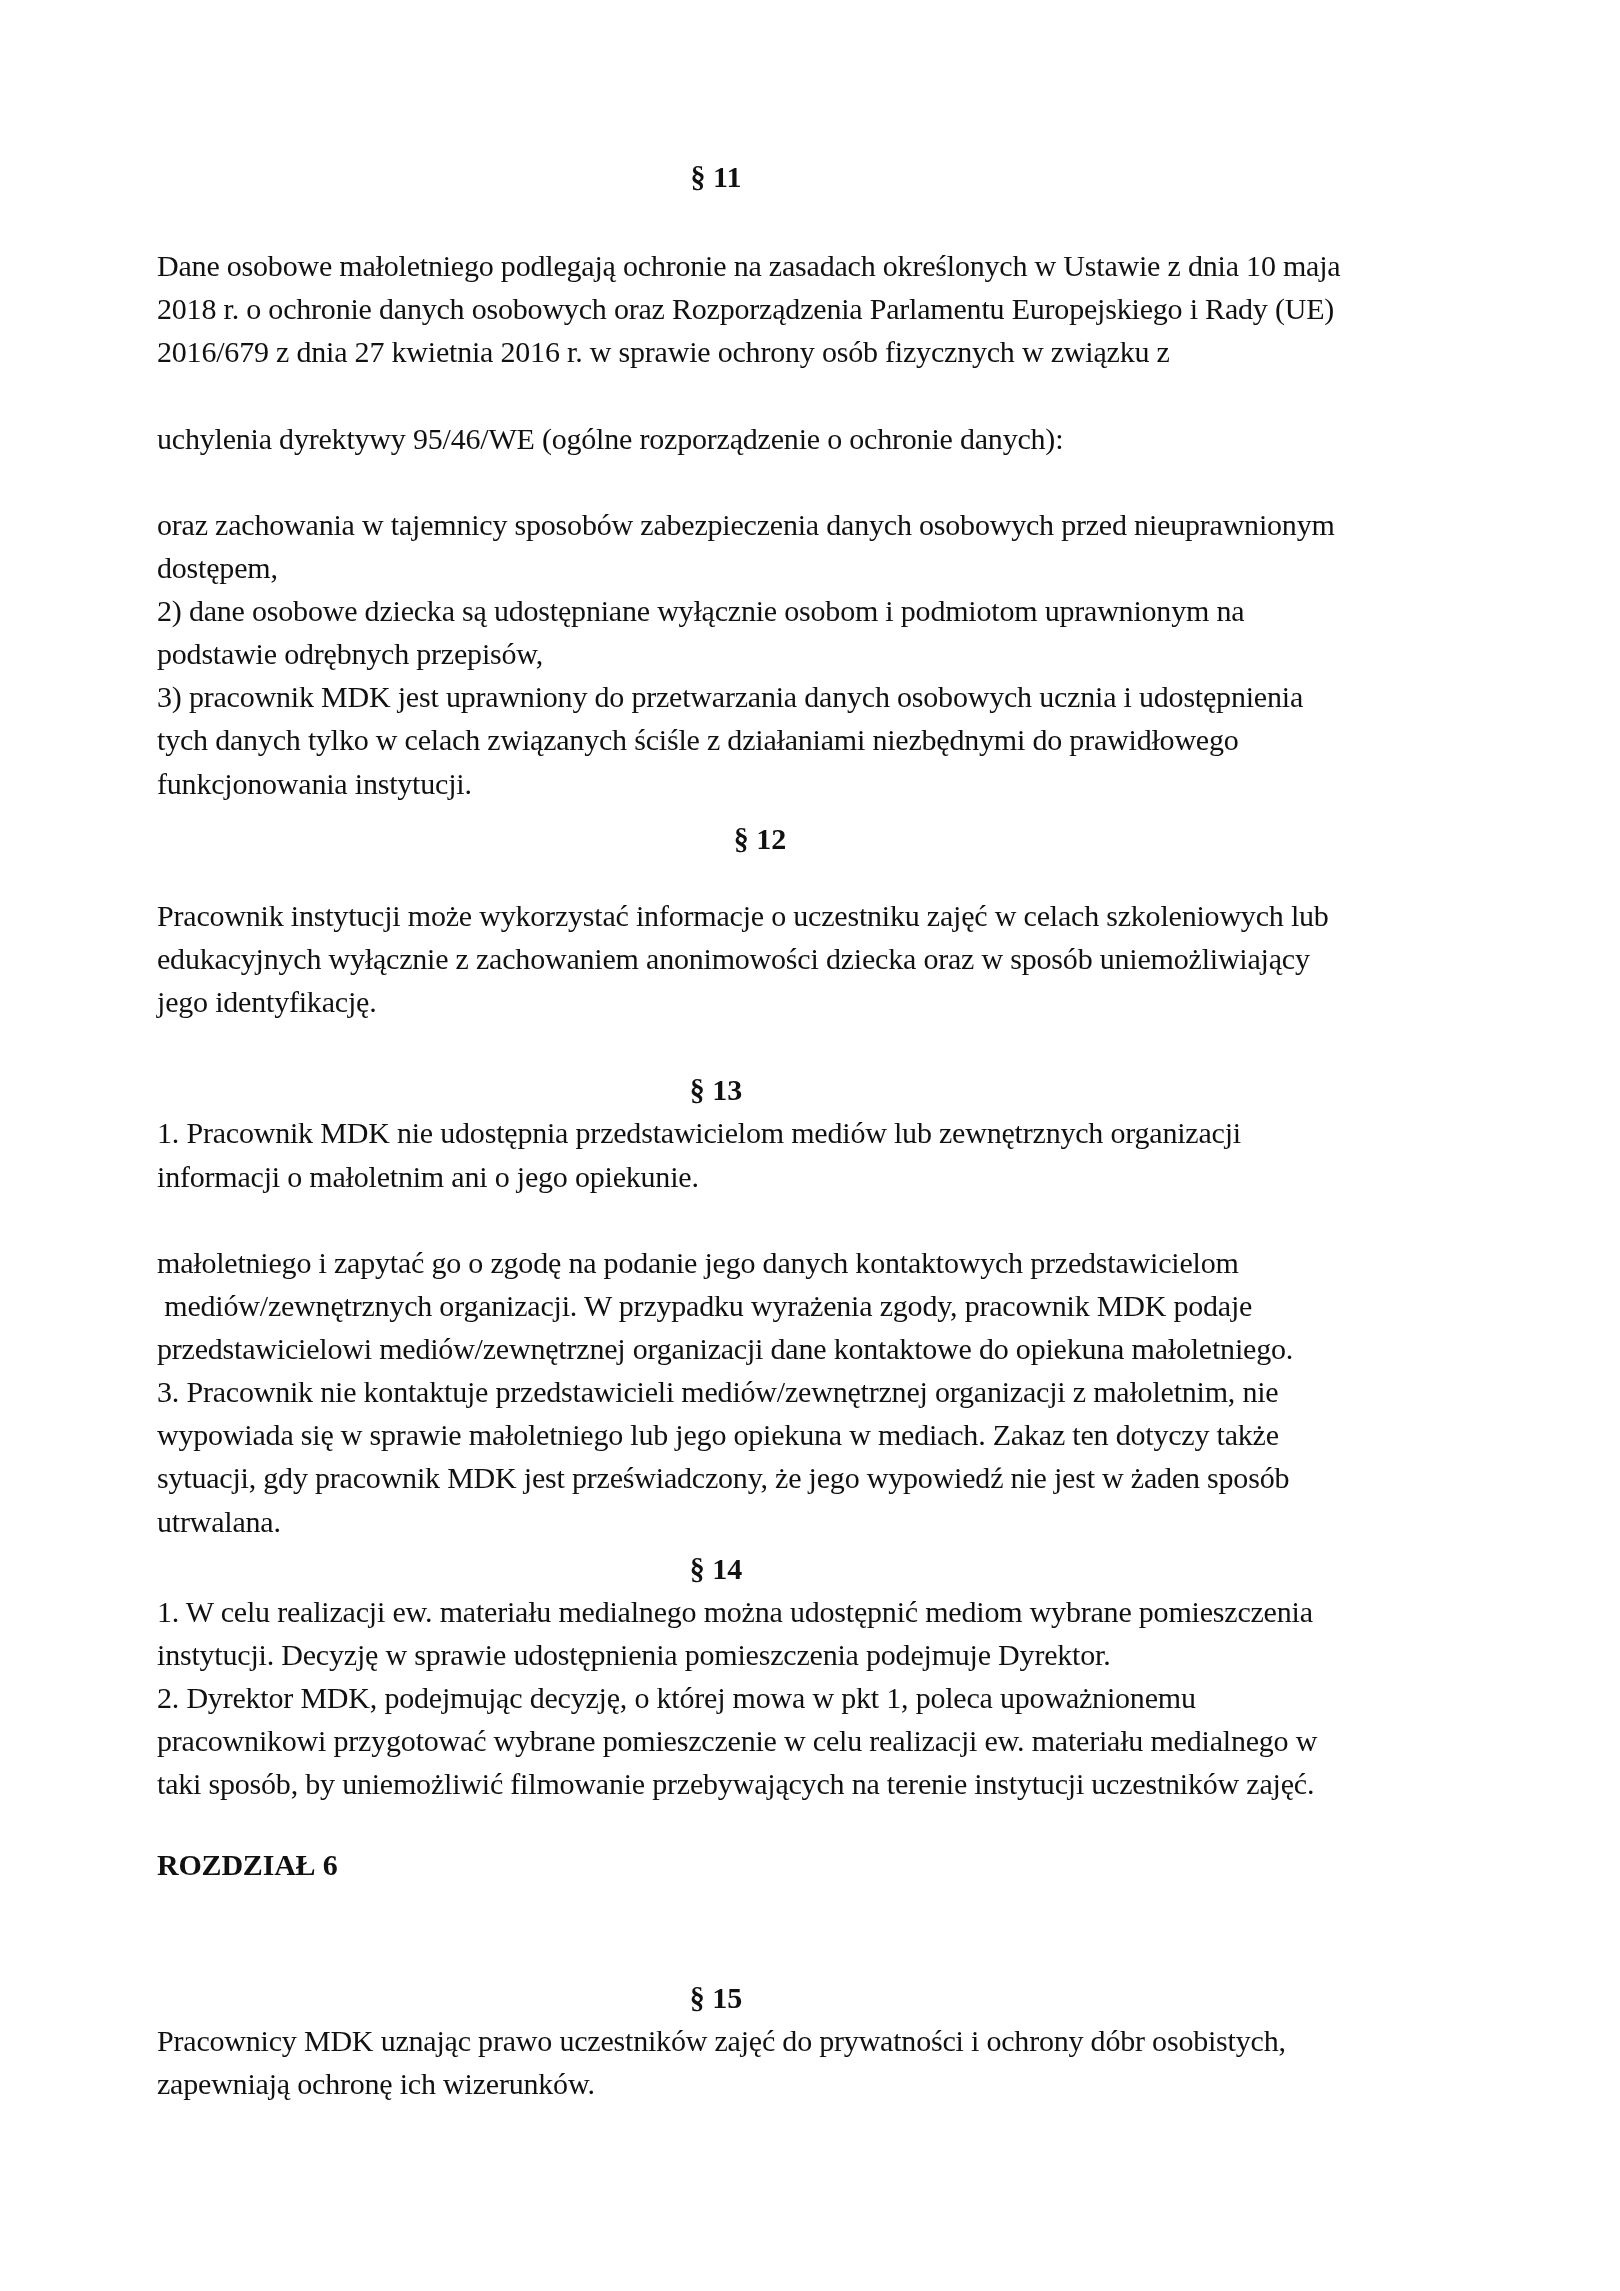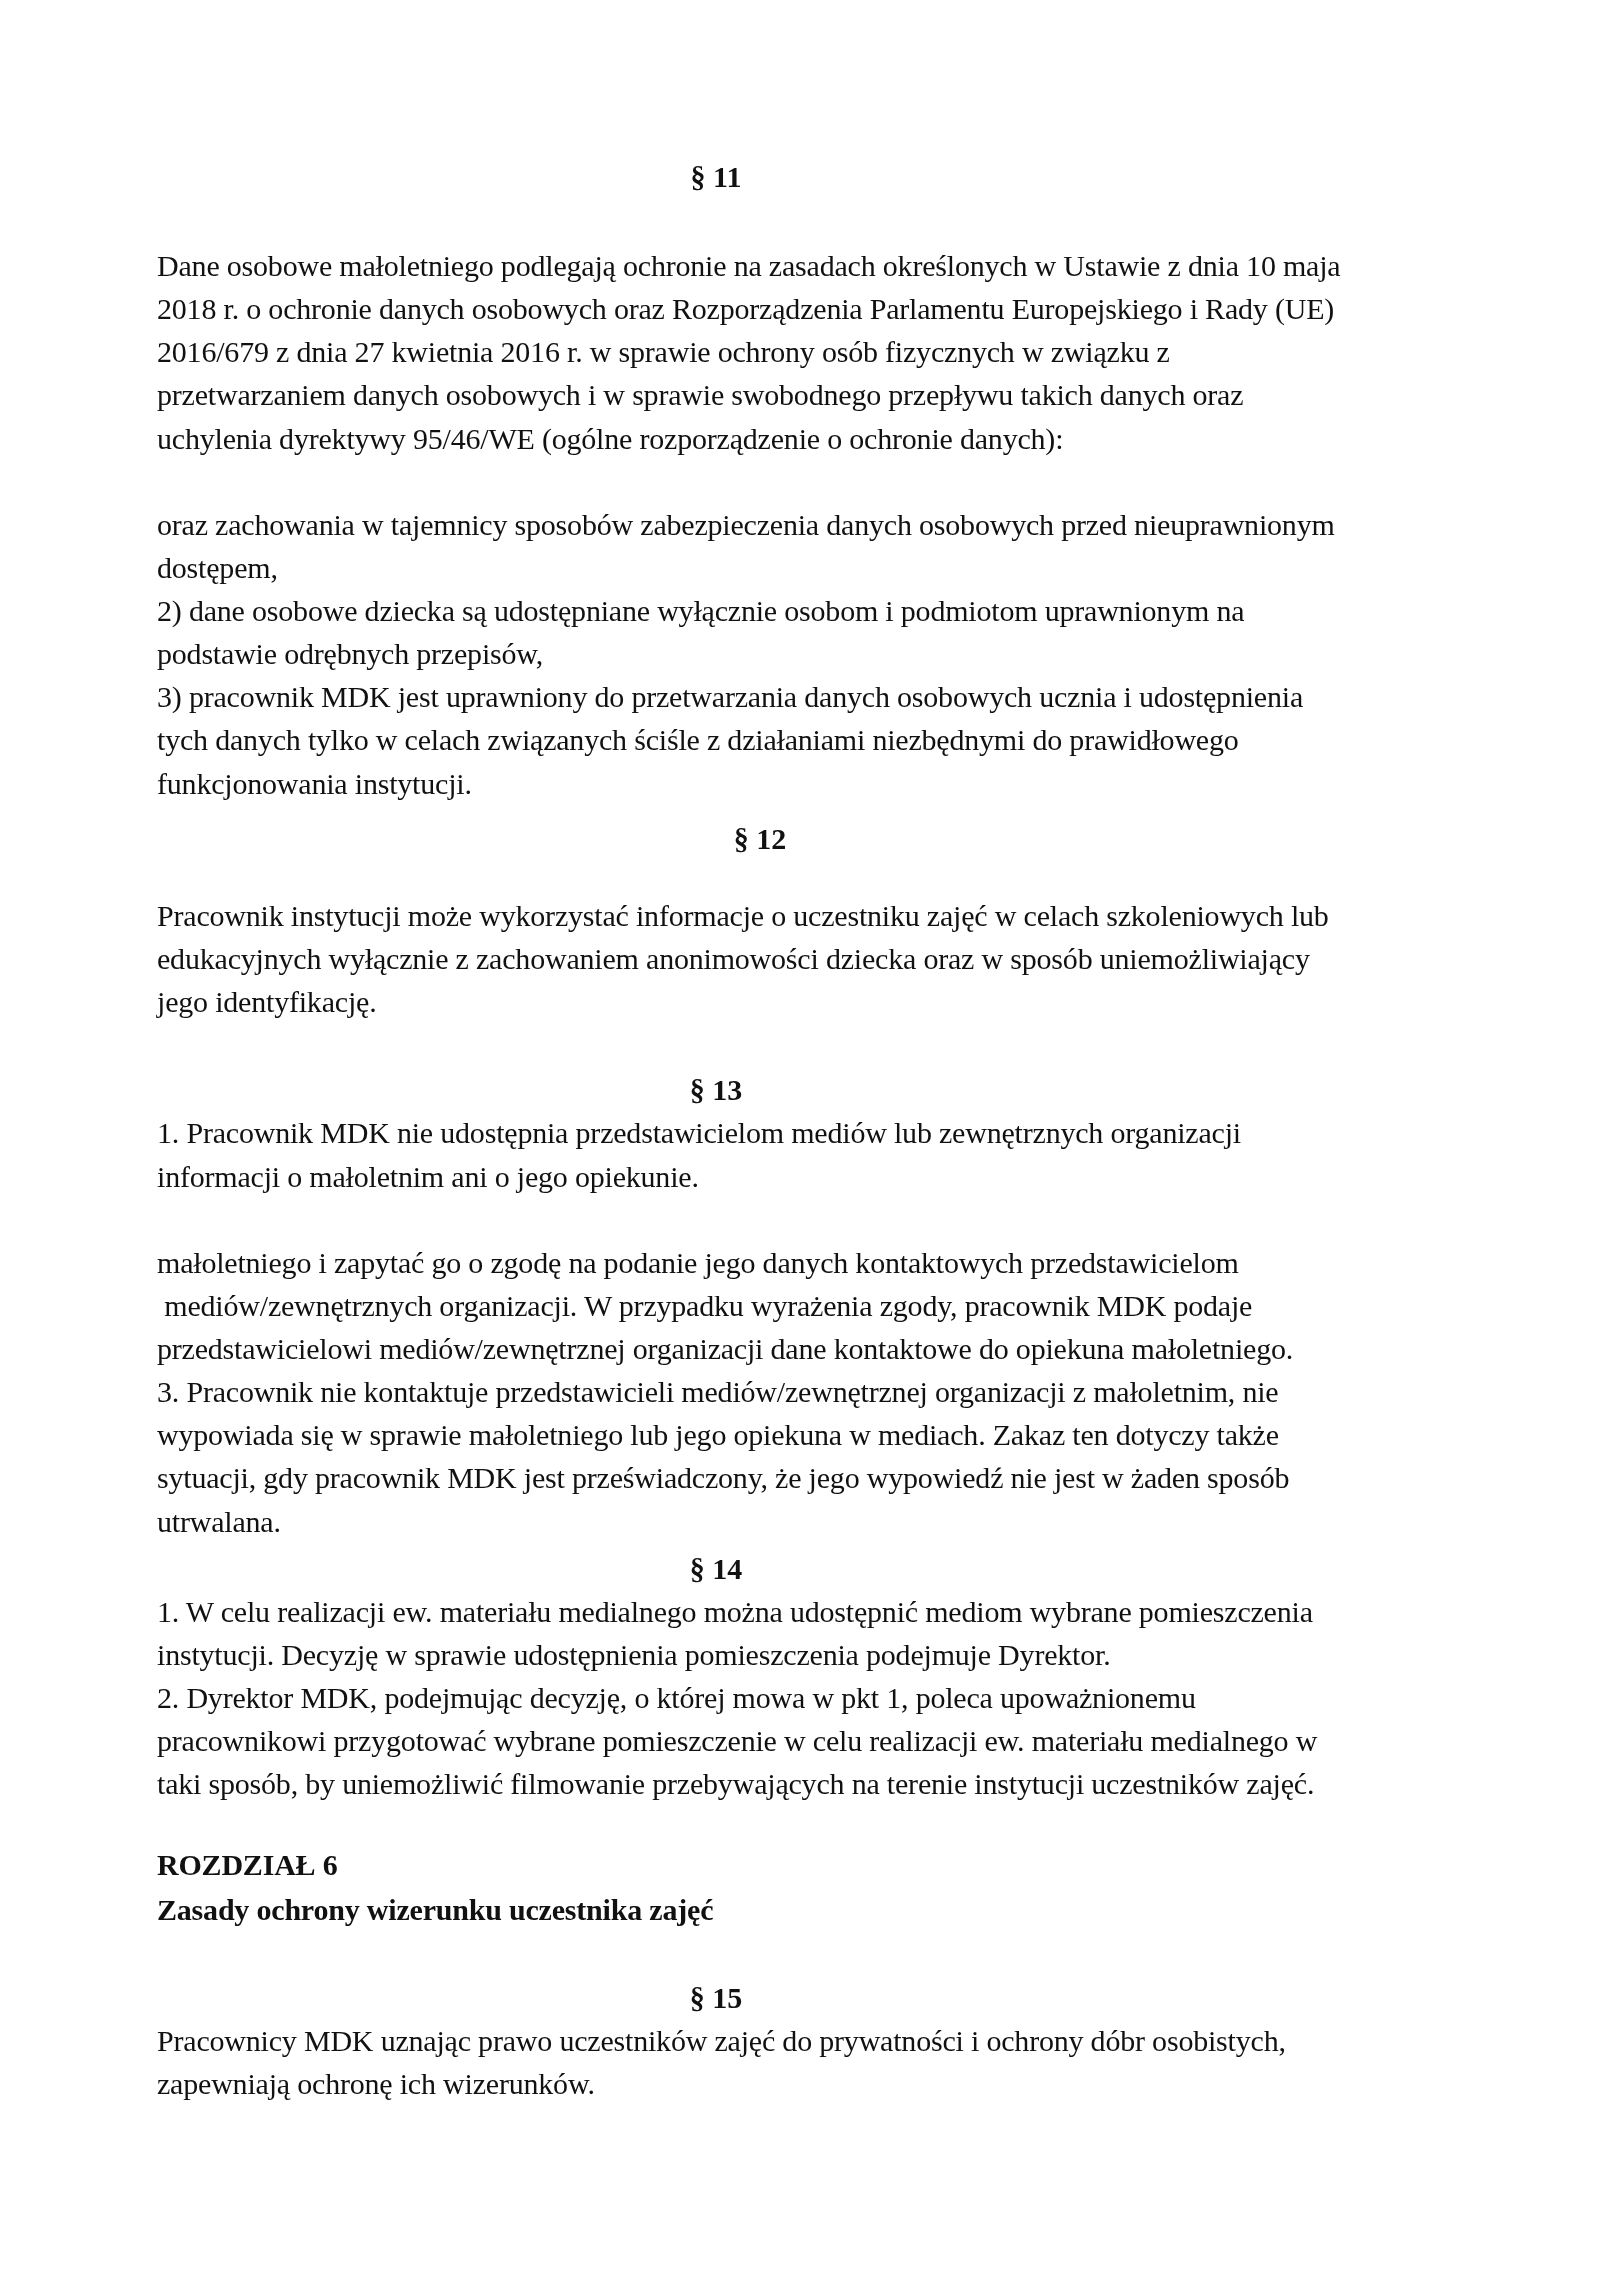--- a/index.html
+++ b/index.html
@@ -21,21 +21,20 @@
 </style>
 </head>
 <body>
 
 <div class="page">
 
   <div class="heading" style="top:157px;">§ 11</div>
   <div class="line" style="top:246px;">Dane osobowe małoletniego podlegają ochronie na zasadach określonych w Ustawie z dnia 10 maja</div>
   <div class="line" style="top:289px;">2018 r. o ochronie danych osobowych oraz Rozporządzenia Parlamentu Europejskiego i Rady (UE)</div>
   <div class="line" style="top:332px;">2016/679 z dnia 27 kwietnia 2016 r. w sprawie ochrony osób fizycznych w związku z</div>
-  <div class="line" style="top:375px;">przetwarzaniem danych osobowych i w sprawie swobodnego przepływu takich danych oraz</div>
   <div class="line" style="top:419px;">uchylenia dyrektywy 95/46/WE (ogólne rozporządzenie o ochronie danych):</div>
   <div class="line" style="top:505px;">oraz zachowania w tajemnicy sposobów zabezpieczenia danych osobowych przed nieuprawnionym</div>
   <div class="line" style="top:548px;">dostępem,</div>
   <div class="line" style="top:591px;">2) dane osobowe dziecka są udostępniane wyłącznie osobom i podmiotom uprawnionym na</div>
   <div class="line" style="top:634px;">podstawie odrębnych przepisów,</div>
   <div class="line" style="top:677px;">3) pracownik MDK jest uprawniony do przetwarzania danych osobowych ucznia i udostępnienia</div>
   <div class="line" style="top:720px;">tych danych tylko w celach związanych ściśle z działaniami niezbędnymi do prawidłowego</div>
   <div class="line" style="top:764px;">funkcjonowania instytucji.</div>
 
   <div class="heading" style="top:819px;margin-left:44px;">§ 12</div>
@@ -55,20 +54,19 @@
   <div class="line" style="top:1502px;">utrwalana.</div>
 
   <div class="heading" style="top:1549px;">§ 14</div>
   <div class="line" style="top:1592px;">1. W celu realizacji ew. materiału medialnego można udostępnić mediom wybrane pomieszczenia</div>
   <div class="line" style="top:1635px;">instytucji. Decyzję w sprawie udostępnienia pomieszczenia podejmuje Dyrektor.</div>
   <div class="line" style="top:1678px;">2. Dyrektor MDK, podejmując decyzję, o której mowa w pkt 1, poleca upoważnionemu</div>
   <div class="line" style="top:1721px;">pracownikowi przygotować wybrane pomieszczenie w celu realizacji ew. materiału medialnego w</div>
   <div class="line" style="top:1764px;">taki sposób, by uniemożliwić filmowanie przebywających na terenie instytucji uczestników zajęć.</div>
 
   <div class="line bold" style="top:1845px;">ROZDZIAŁ 6</div>
-  <div class="line bold" style="top:1890px;">Zasady ochrony wizerunku uczestnika zajęć</div>
 
   <div class="heading" style="top:1978px;">§ 15</div>
   <div class="line" style="top:2064px;">zapewniają ochronę ich wizerunków.</div>
   <div class="line" style="top:2021px;">Pracownicy MDK uznając prawo uczestników zajęć do prywatności i ochrony dóbr osobistych,</div>
 
 </div>
 
 
 </body></html>

